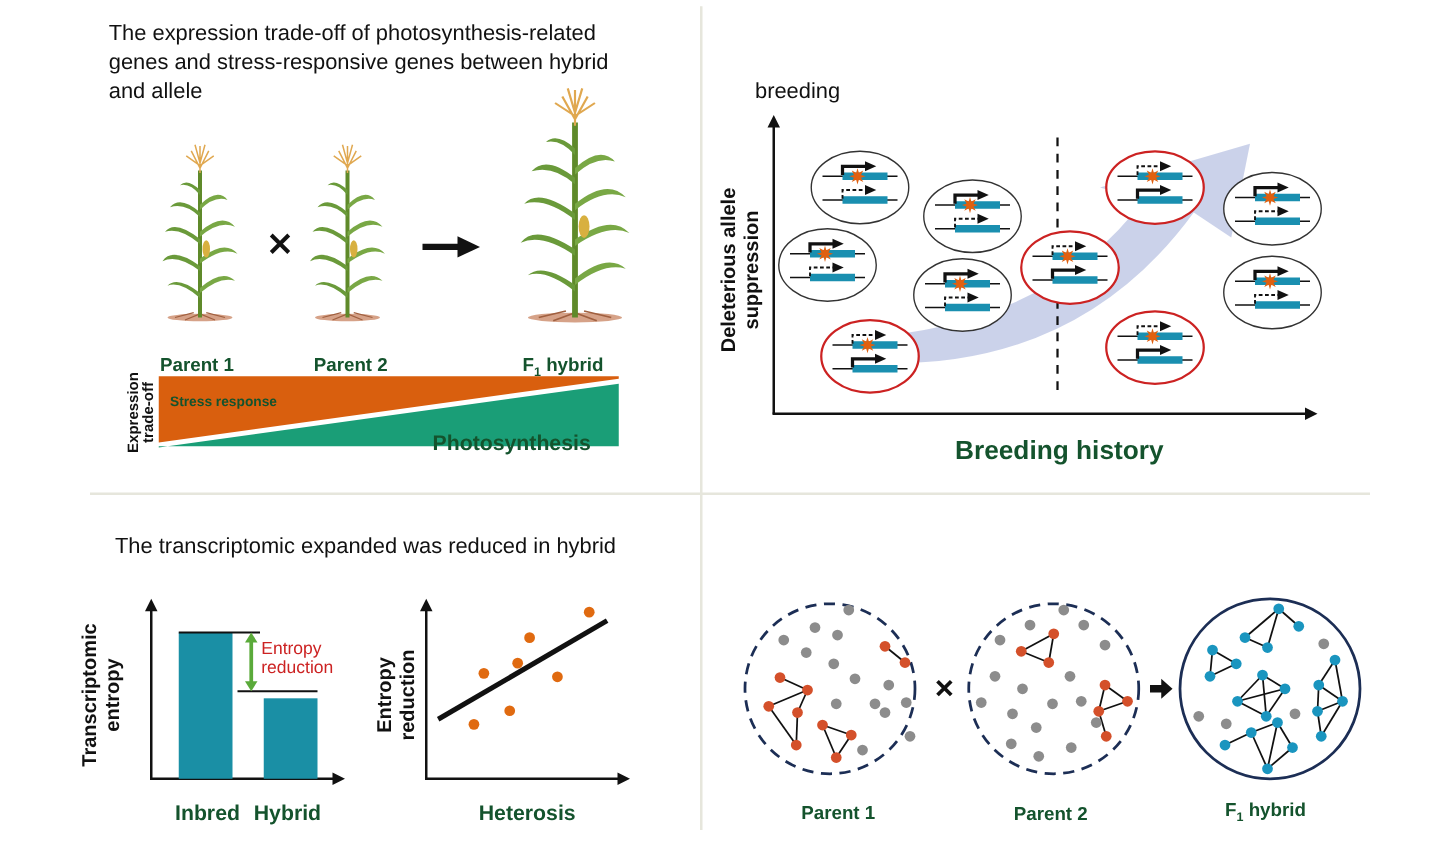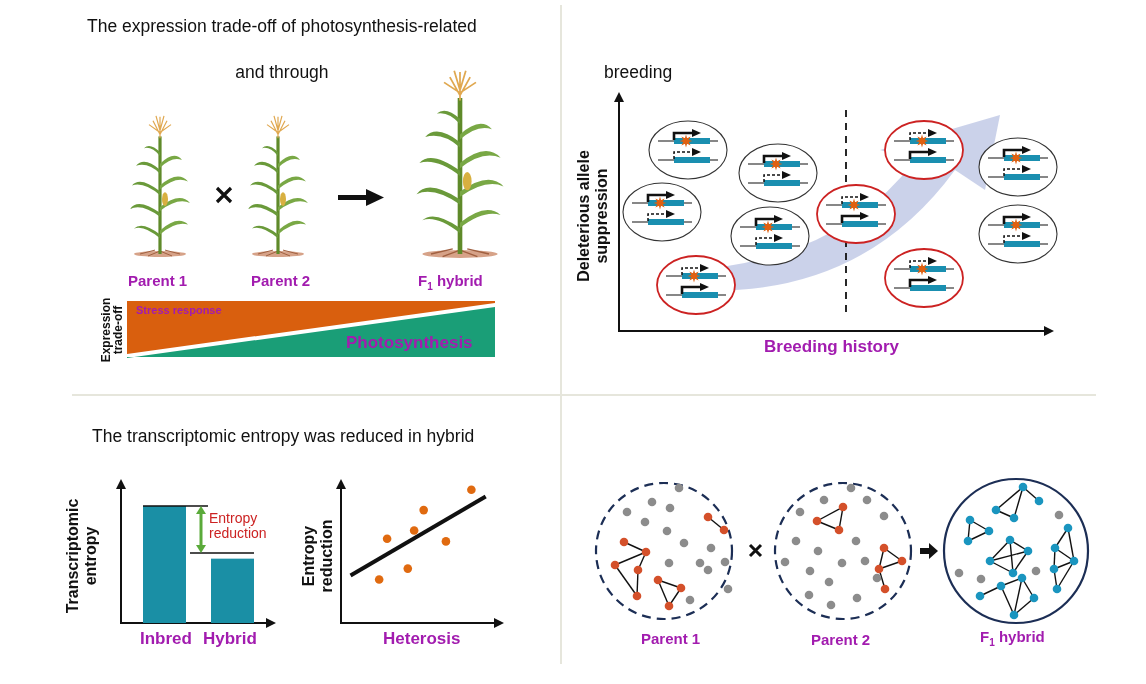--- a/index.html
+++ b/index.html
@@ -1,34 +1,34 @@
 <!DOCTYPE html>
 <html><head>
 <meta charset="utf-8">
 <style>
   html, body { margin: 0; padding: 0; background: #ffffff; }
   body { width: 1146px; height: 684px; position: relative; overflow: hidden;
          font-family: "Liberation Sans", sans-serif; color: #111; }
   .divider-h { position: absolute; left: 72px; top: 394px; width: 1024px; height: 2px; background: #e6e6dc; }
   .divider-v { position: absolute; left: 560px; top: 5px; width: 2px; height: 659px; background: #e6e6dc; }
-  .panel-title { position: absolute; font-size: 17.5px; line-height: 23px; color: #111; margin: 0; font-weight: normal; text-align: center; }
-  .lbl { position: absolute; font-weight: bold; font-size: 15px; color: #a21caf; white-space: nowrap; }
+  .panel-title { position: absolute; font-size: 17.5px; line-height: 23px; color: #111; margin: 0; font-weight: normal; }
+  .lbl { position: absolute; font-weight: bold; font-size: 15px; color: #14532d; white-space: nowrap; margin-top: 12px; }
   .abs { position: absolute; left: 0; top: 0; }
 </style>
 </head>
 <body>
 
 <div class="divider-h"></div>
 <div class="divider-v"></div>
 
 <section>
   <h2 class="panel-title" style="left:87px; top:15px;">
     <span>The expression trade-off of photosynthesis-related</span><br>
-    <br>
-    <span>and through</span>
+    <span>genes and stress-responsive genes between hybrid</span><br>
+    <span>and allele</span>
   </h2>
 
   <svg class="abs" width="1146" height="684" style="pointer-events:none">
     <defs>
       <g id="maize">
 
         <ellipse cx="0" cy="0" rx="26" ry="3" fill="#c47a55" opacity="0.7"></ellipse>
         <path d="M-20,0 L-5,-4 M20,0 L5,-4 M-12,2 L0,-3 M12,2 L0,-3" stroke="#a06040" stroke-width="1"></path>
 
         <path d="M0,0 L0,-120" stroke="#5f8a2a" stroke-width="3.2"></path>
@@ -225,26 +225,26 @@
           <polygon points="928,276 937,280 928,284" fill="#111"></polygon>
           <polygon points="928.5,269.0 924.8,270.1 926.6,273.6 923.1,271.8 922.0,275.5 920.9,271.8 917.4,273.6 919.2,270.1 915.5,269.0 919.2,267.9 917.4,264.4 920.9,266.2 922.0,262.5 923.1,266.2 926.6,264.4 924.8,267.9" fill="#e06010"></polygon>
         </g>
       </g>
   </svg>
 
   <div style="position:absolute; left:518px; top:198px; width:150px; transform:rotate(-90deg); transform-origin:center; font-weight:bold; font-size:16px; line-height:18px; text-align:center;">
     <div>Deleterious allele</div>
     <div>suppression</div>
   </div>
-  <div class="lbl" style="left:764px; top:337px; font-size:17px;">Breeding history</div>
+  <div class="lbl" style="left:764px; top:337px; font-size:21px;">Breeding history</div>
 </section>
 
 <section>
   <h2 class="panel-title" style="left:92px; top:425px;">
-    <span>The transcriptomic entropy was reduced in hybrid</span><br>
+    <span>The transcriptomic expanded was reduced in hybrid</span><br>
   </h2>
 
   <svg class="abs" width="1146" height="684" id="entropy-svg">
 
     <g>
       <line x1="121" y1="623" x2="121" y2="487" stroke="#111" stroke-width="2"></line>
       <polygon points="116,489 121,479 126,489" fill="#111"></polygon>
     </g>
     <g>
       <line x1="120" y1="623" x2="268" y2="623" stroke="#111" stroke-width="2"></line>

